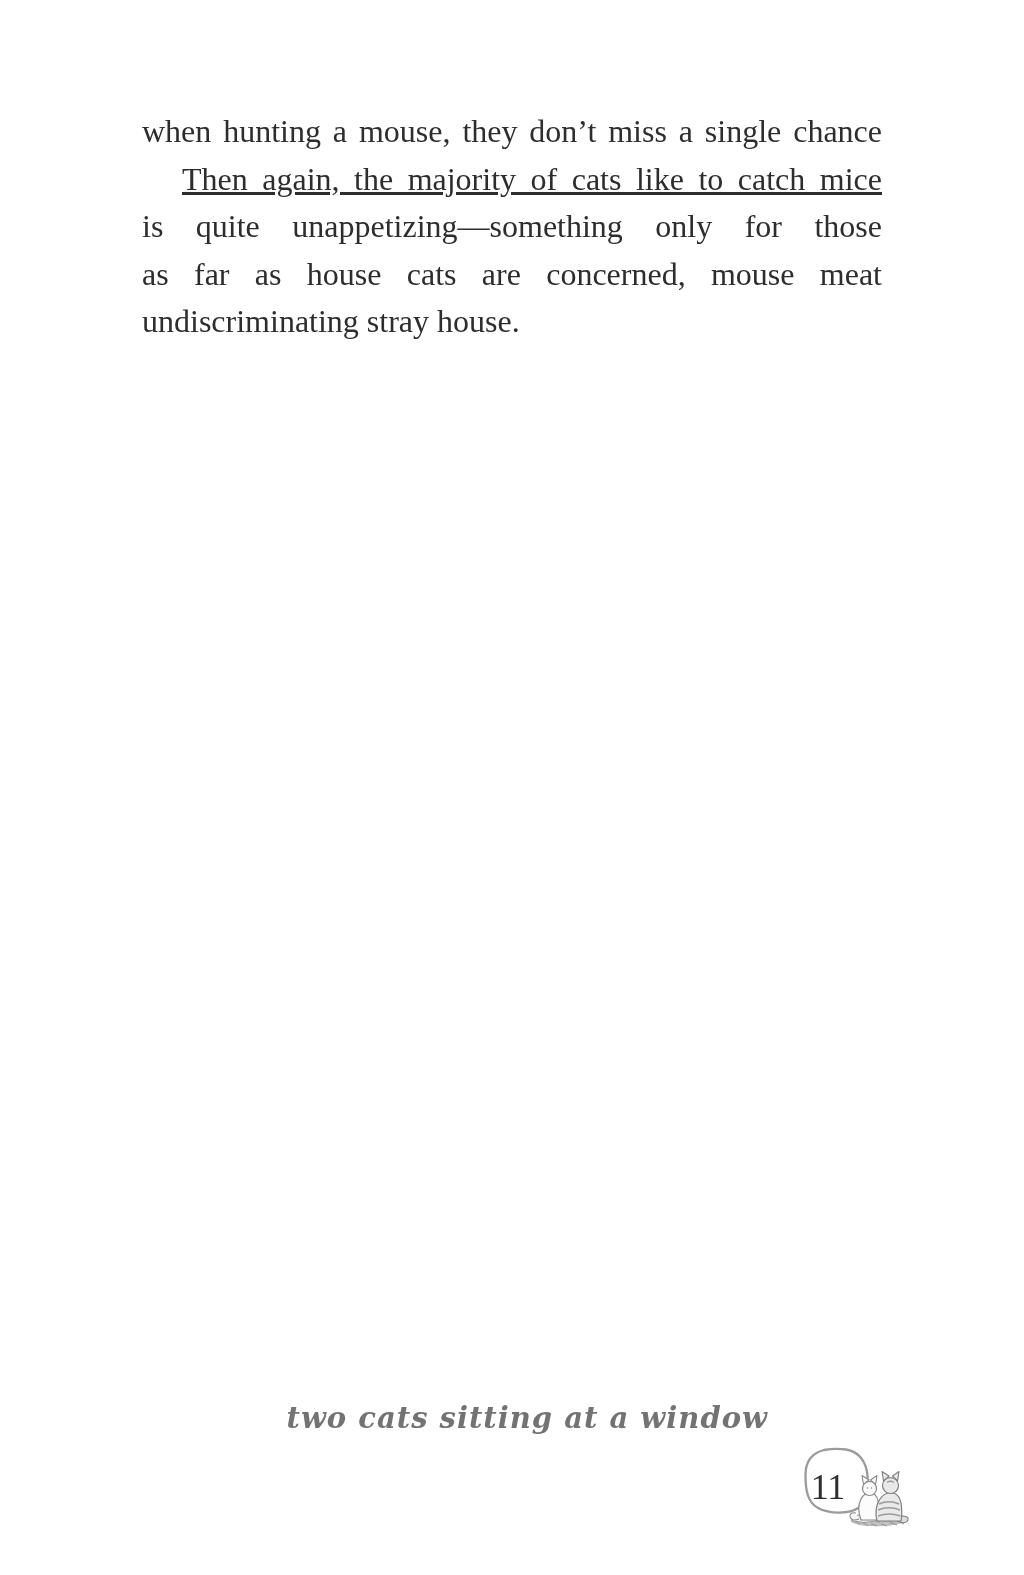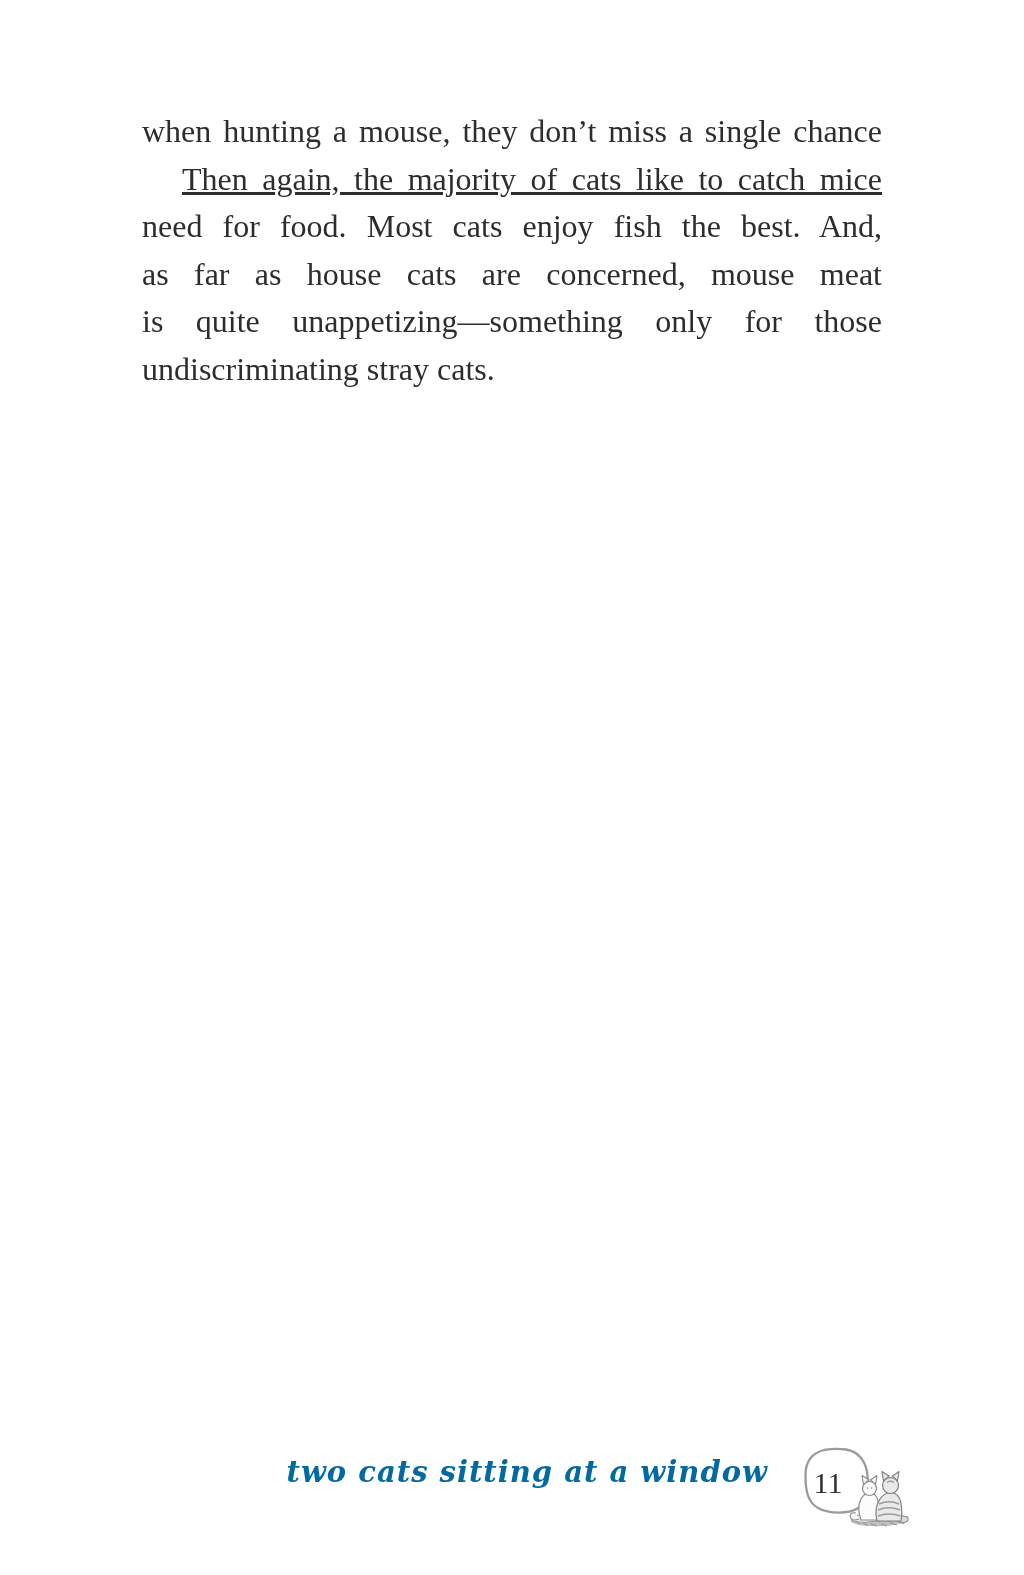--- a/index.html
+++ b/index.html
@@ -17,41 +17,41 @@
     width:740px;
     font-size:32px;
     line-height:47.5px;
   }
   .line{width:100%;}
   .just{text-align:justify;text-align-last:justify;}
   .left{text-align:left;}
   .indent{text-indent:40px;text-decoration:underline;}
   .footer-title{
     position:absolute;
-    right:256px;top:1455px;
+    right:256px;top:1401px;
     font-family:"DejaVu Serif","Liberation Serif",serif;
     font-style:italic;
     font-weight:600;
     font-size:29px;
     letter-spacing:1px;
-    color:#0369a1;
+    color:#737373;
     white-space:nowrap;
   }
   .badge-frame{
     position:absolute;
     left:799px;top:1445px;
     width:74px;height:74px;
     z-index:1;
   }
   .page-number{
     position:absolute;
     left:801px;top:1466px;
     width:54px;
     text-align:center;
-    font-size:30px;
+    font-size:36px;
     color:#2f2f2f;
     z-index:2;
   }
   .cats{
     position:absolute;
     left:845px;top:1463px;
     width:66px;height:66px;
     z-index:3;
   }
 </style>
@@ -59,24 +59,23 @@
 <body>
 
 <div class="page">
 
   <div class="text-block">
     <div>
       <div class="line just">when hunting a mouse, they don’t miss a single chance</div>
     </div>
     <div>
       <div class="line just indent">Then again, the majority of cats like to catch mice</div>
-      <div class="line just">need for food. Most cats enjoy fish the best. And,</div>
+      <div class="line just">is quite unappetizing—something only for those</div>
       <div class="line just">as far as house cats are concerned, mouse meat</div>
-      <div class="line just">is quite unappetizing—something only for those</div>
-      <div class="line left">undiscriminating stray cats.</div>
+      <div class="line left">undiscriminating stray house.</div>
     </div>
   </div>
 
   <div class="footer-title">two cats sitting at a window</div>
 
   <svg class="badge-frame" viewBox="0 0 74 74" aria-hidden="true">
     <path d="M25,5 C13,8 6.5,17 6.5,30 C6.5,44 8,57 19,63 C30,69 50,69.5 60,62.5 C68,57 69.5,45 68.5,31 C67.5,17 60,6.5 47,4.5 C39.5,3.5 32,3.8 25,5 Z" fill="#ffffff" stroke="#9b9b9b" stroke-width="2.3" stroke-linejoin="round"></path>
   </svg>
 
   <div class="page-number">11</div>

